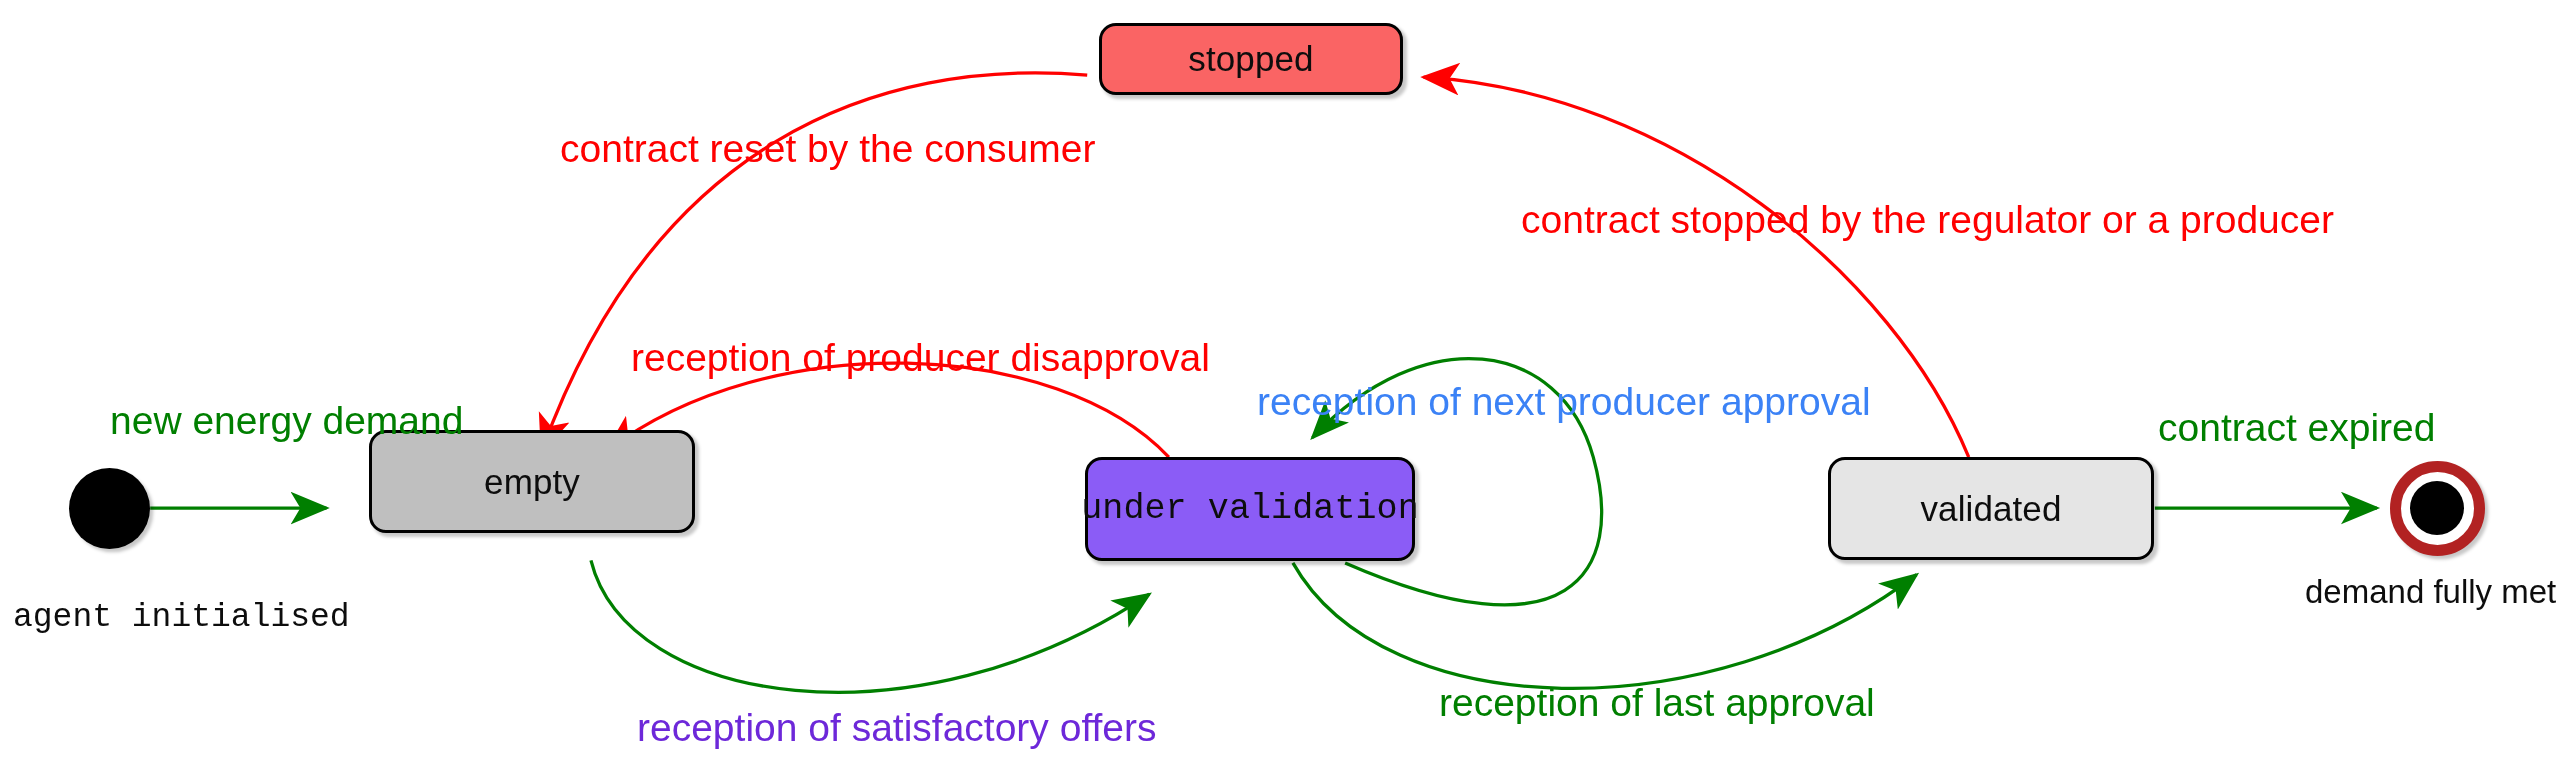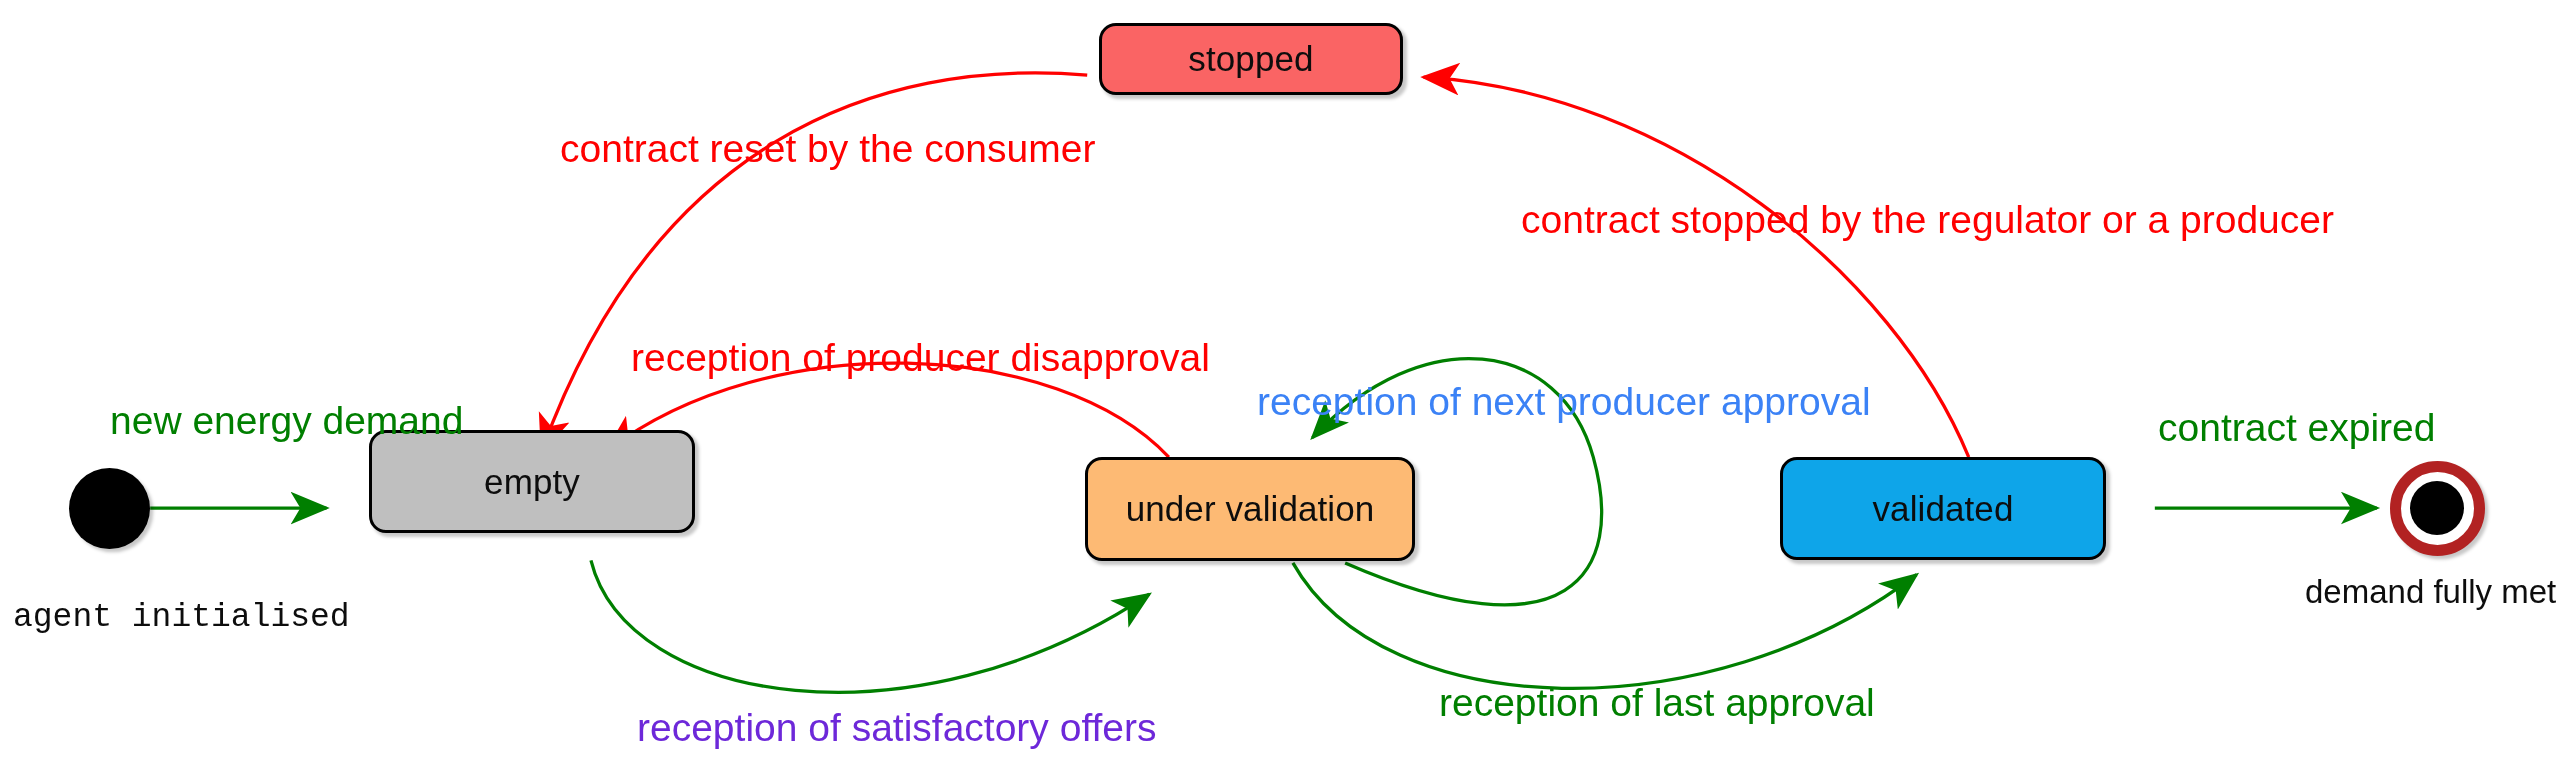--- a/index.html
+++ b/index.html
@@ -97,25 +97,25 @@
   <div class="node-caption" style="left:13px; top:601px;font-family:Liberation Mono, monospace;">agent initialised</div>
 
   <div class="state-node" style="left:345px; top:430px; width:326px; height:103px; background:#BFBFBF;margin-left:24px;">
     <span>empty</span>
   </div>
 
   <div class="state-node" style="left:1087px; top:23px; width:304px; height:72px; background:#FA6464;margin-left:12px;">
     <span>stopped</span>
   </div>
 
-  <div class="state-node" style="left:1085px; top:457px; width:330px; height:104px; background:#fdba74;">
+  <div class="state-node" style="left:1085px; top:457px; width:330px; height:104px; background:#8b5cf6;font-family:Liberation Mono, monospace;">
     <span>under validation</span>
   </div>
 
-  <div class="state-node" style="left:1780px; top:457px; width:326px; height:103px; background:#0ea5e9;">
+  <div class="state-node" style="left:1828px; top:457px; width:326px; height:103px; background:#e5e5e5;">
     <span>validated</span>
   </div>
 
   <div class="pseudo-node" style="left:2390px; top:461px; width:95px; height:95px; border-radius:50%;
               background:#ffffff; border:11.8px solid #B22222; box-sizing:border-box;
               box-shadow:3.3px 3.3px 3.3px rgba(0,0,0,0.22);">
     <div style="position:absolute; left:9.1px; top:9.1px; width:54px; height:54px;
                 border-radius:50%; background:#000000;"></div>
   </div>
   <div class="node-caption" style="left:2305px; top:575px;">demand fully met</div>

